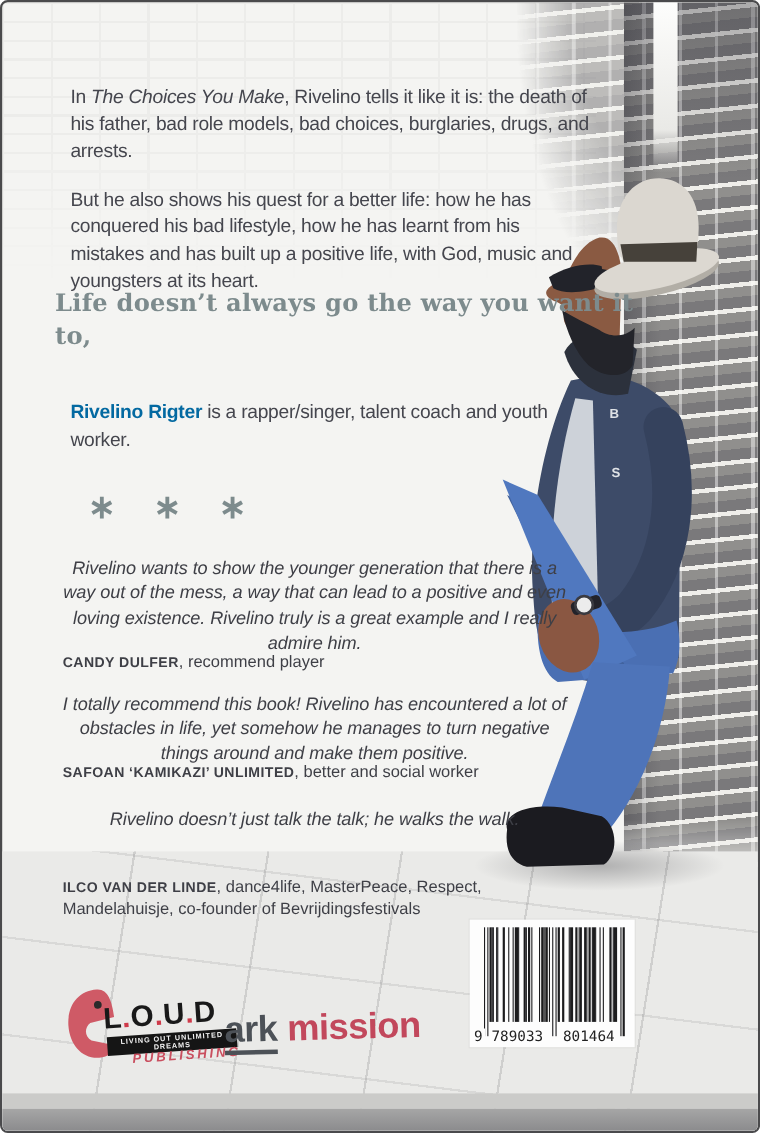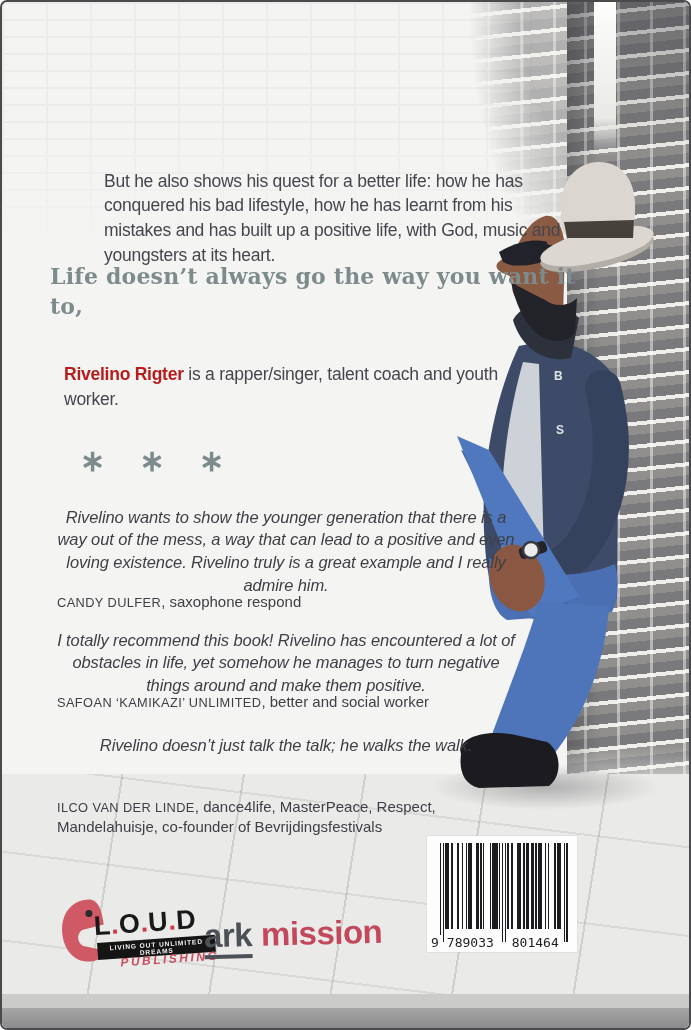--- a/index.html
+++ b/index.html
@@ -43,35 +43,35 @@
   .base-strip{position:absolute;left:0;right:0;bottom:0;height:20px;
     background:linear-gradient(180deg,#a6a6a6,#8b8b8d);}
   .ground-shadow{position:absolute;left:428px;top:762px;width:230px;height:46px;
     background:radial-gradient(ellipse at center,rgba(40,40,46,.30),rgba(40,40,46,0) 70%);}
   .man{position:absolute;left:425px;top:148px;width:262px;height:650px;}
   
   .blurb{position:absolute;left:62px;width:472px;font-size:17.5px;line-height:1.42;
     letter-spacing:-.25px;color:#45464e;}
   .blurb em{font-style:italic;}
   .p1{top:56px;}
-  .p2{top:149px;margin-left:40px;}
+  .p2{top:149px;}
   .pull-quote{position:absolute;left:48px;top:260px;width:560px;
     font-family:"DejaVu Serif","Liberation Serif",serif;font-weight:600;
     font-size:22px;line-height:1.36;color:#7d8b8d;letter-spacing:.2px;}
   .bio{position:absolute;left:62px;top:342px;width:472px;font-size:17.5px;
     line-height:1.45;letter-spacing:-.25px;}
-  .bio b{font-weight:700;color:#b91c1c;}
+  .bio b{font-weight:700;color:#0369a1;}
   .links{position:absolute;left:62px;top:396px;font-size:18px;font-weight:700;
     line-height:1.5;color:#3d3e46;letter-spacing:-.2px;}
   .separator{position:absolute;left:78px;top:441px;font-size:30px;font-weight:800;
     letter-spacing:13px;color:#7d8b8d;}
   .t-text{position:absolute;left:55px;width:458px;font-style:italic;font-size:16.5px;
     line-height:1.38;color:#3e3f46;letter-spacing:-.1px;text-align:center;}
   .t-attrib{position:absolute;left:55px;width:480px;font-size:15px;line-height:1.35;color:#3e3f46;}
-  .t-attrib .t-name{font-size:12.8px;font-weight:400;letter-spacing:.4px;}
+  .t-attrib .t-name{font-size:12.8px;font-weight:700;letter-spacing:.4px;}
   .t1-text{top:487px;}  .t1-attrib{top:575px;}
   .t2-text{top:610px;}  .t2-attrib{top:675px;}
   .t3-text{top:715px;}  .t3-attrib{top:780px;}
   
   .loud-logo{position:absolute;left:58px;top:892px;width:160px;transform:rotate(-4deg);}
   .loud-row{position:relative;height:66px;}
   .loud-head{position:absolute;left:0;top:0;}
   .loud-text{position:absolute;left:34px;top:14px;font-size:27px;font-weight:800;
     letter-spacing:.5px;color:#191919;font-family:"Liberation Sans",sans-serif;}
   .loud-text .dot{color:#cf3a4a;}
@@ -149,34 +149,35 @@
 
     <path d="M72,102 C88,92 108,88 120,92 L122,110 C106,116 86,118 76,112 Z" fill="#22232a"></path>
     <path d="M118,94 L138,98 L138,106 L120,104 Z" fill="#22232a"></path>
 
     <ellipse cx="170" cy="101" rx="58" ry="17" transform="rotate(-13 170 101)" fill="#b2aea6"></ellipse>
     <ellipse cx="170" cy="96" rx="58" ry="16" transform="rotate(-13 170 96)" fill="#dcd8d1"></ellipse>
     <path d="M134,64 C132,30 150,12 172,12 C196,12 210,32 208,62 C208,76 204,84 198,88 L140,88 C136,82 134,72 134,64 Z" fill="#dbd7d0"></path>
     <path d="M137,72 L207,70 L206,88 L140,88 Z" fill="#46413a"></path>
   </svg>
 
+  <p class="blurb p1"><span>In </span><em>The Choices You Make</em><span>, Rivelino tells it like it is: the death of his father, bad role models, bad choices, burglaries, drugs, and arrests.</span></p>
 
   <p class="blurb p2">But he also shows his quest for a better life: how he has conquered his bad lifestyle, how he has learnt from his mistakes and has built up a positive life, with God, music and youngsters at its heart.</p>
 
   <div class="pull-quote">
     <div>Life doesn’t always go the way you want it to,</div>
   </div>
 
   <p class="bio"><b>Rivelino Rigter</b><span> is a rapper/singer, talent coach and youth worker.</span></p>
 
 
   <div class="separator">∗ ∗ ∗</div>
 
   <p class="t-text t1-text">Rivelino wants to show the younger generation that there is a way out of the mess, a way that can lead to a positive and even loving existence. Rivelino truly is a great example and I really admire him.</p>
-  <p class="t-attrib t1-attrib"><span class="t-name">CANDY DULFER</span><span>, saxophone respond</span></p>
+  <p class="t-attrib t1-attrib"><span class="t-name">CANDY DULFER</span><span>, recommend player</span></p>
 
   <p class="t-text t2-text">I totally recommend this book! Rivelino has encountered a lot of obstacles in life, yet somehow he manages to turn negative things around and make them positive.</p>
   <p class="t-attrib t2-attrib"><span class="t-name">SAFOAN ‘KAMIKAZI’ UNLIMITED</span><span>, better and social worker</span></p>
 
   <p class="t-text t3-text">Rivelino doesn’t just talk the talk; he walks the walk.</p>
   <p class="t-attrib t3-attrib"><span class="t-name">ILCO VAN DER LINDE</span><span>, dance4life, MasterPeace, Respect, Mandelahuisje, co-founder of Bevrijdingsfestivals</span></p>
 
   <div class="loud-logo">
     <div class="loud-row">
       <svg class="loud-head" width="46" height="66" viewBox="0 0 46 66" aria-hidden="true">

